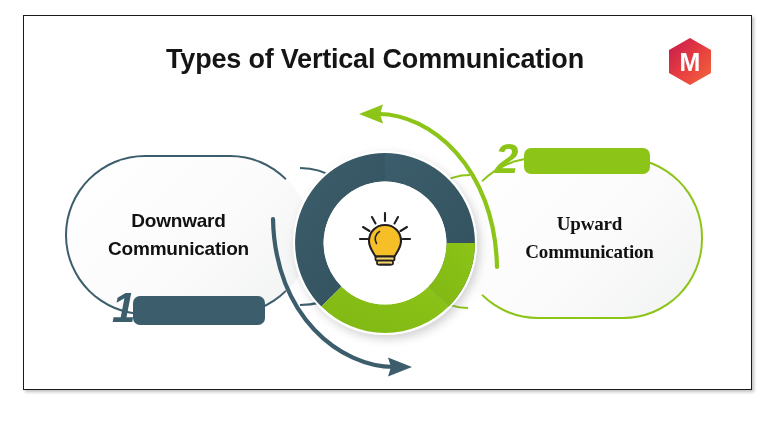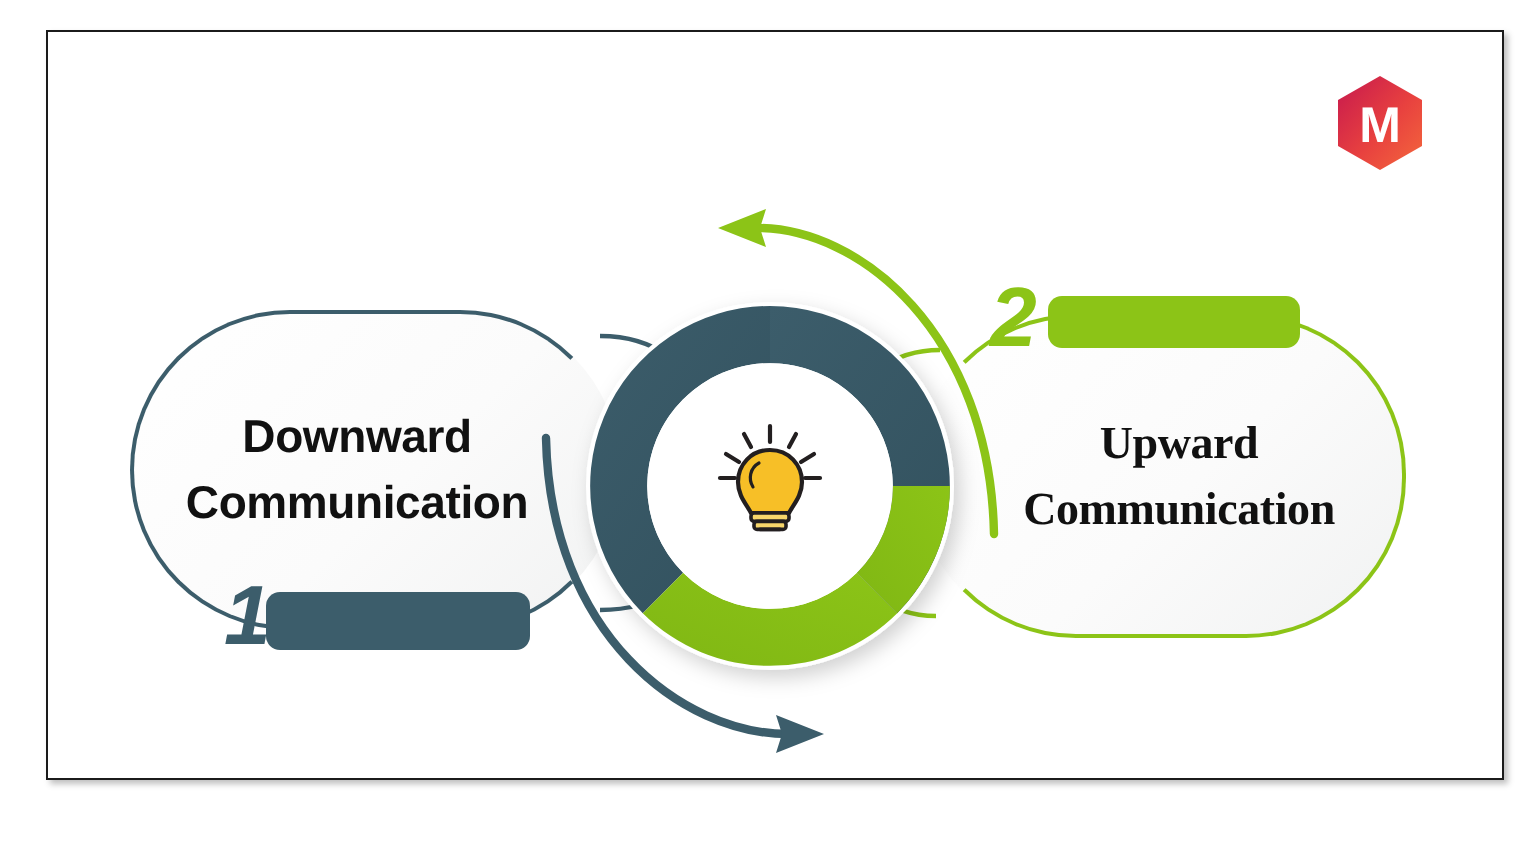--- a/index.html
+++ b/index.html
@@ -81,21 +81,21 @@
     left: 458px;
     top: 157px;
     width: 245px;
     height: 162px;
     border: 2.2px solid #8cc417;
     border-radius: 80px;
     border-left-color: transparent;
   }
 
   .card-text {
-    font-size: 23px;
+    font-size: 19px;
     font-weight: bold;
     color: #111111;
     line-height: 1.45;
     text-align: center;
     letter-spacing: -0.2px;
   }
   .card-left .card-text  { padding-right: 18px; }
   .card-right .card-text { padding-left: 18px; font-family: Liberation Serif, serif; }
 
   
@@ -156,20 +156,21 @@
     pointer-events: none;
   }
 </style>
 </head>
 <body>
 
 <div id="infographic">
 
   <div class="frame"></div>
 
+  <div class="title">Types of Vertical Communication</div>
 
   <div class="logo">
     <svg width="42" height="47" viewBox="0 0 42 47" xmlns="http://www.w3.org/2000/svg">
       <defs>
         <linearGradient id="hexgrad" x1="0%" y1="0%" x2="100%" y2="100%">
           <stop offset="0%" stop-color="#c6184e"></stop>
           <stop offset="55%" stop-color="#e8413f"></stop>
           <stop offset="100%" stop-color="#f4683c"></stop>
         </linearGradient>
       </defs>

